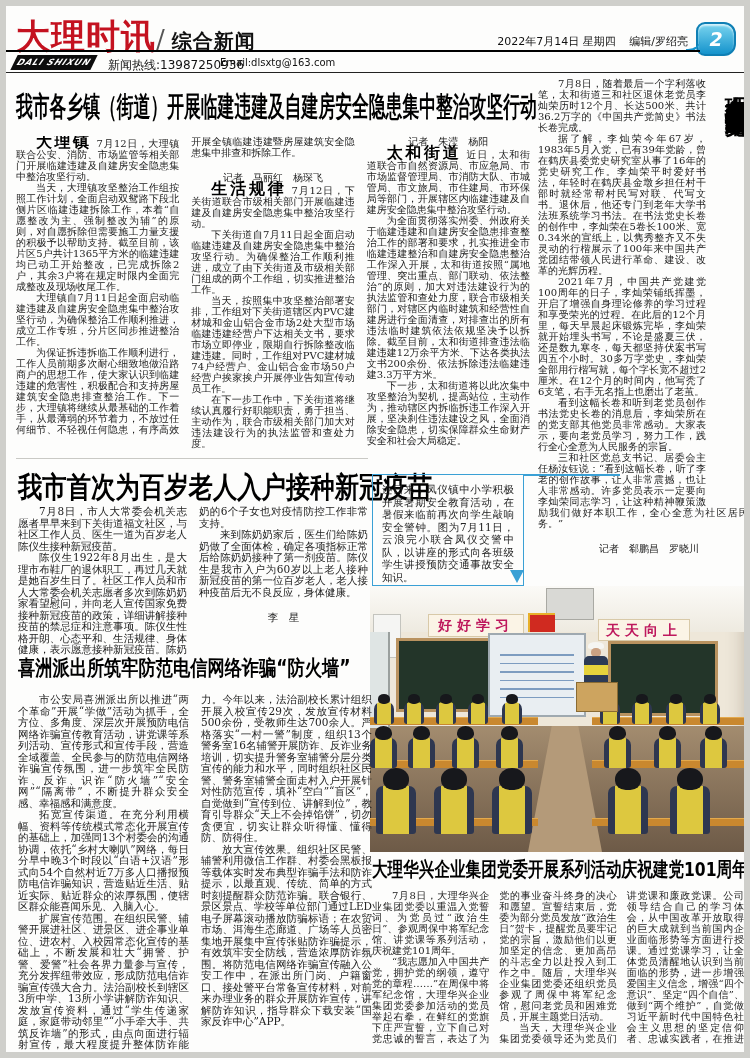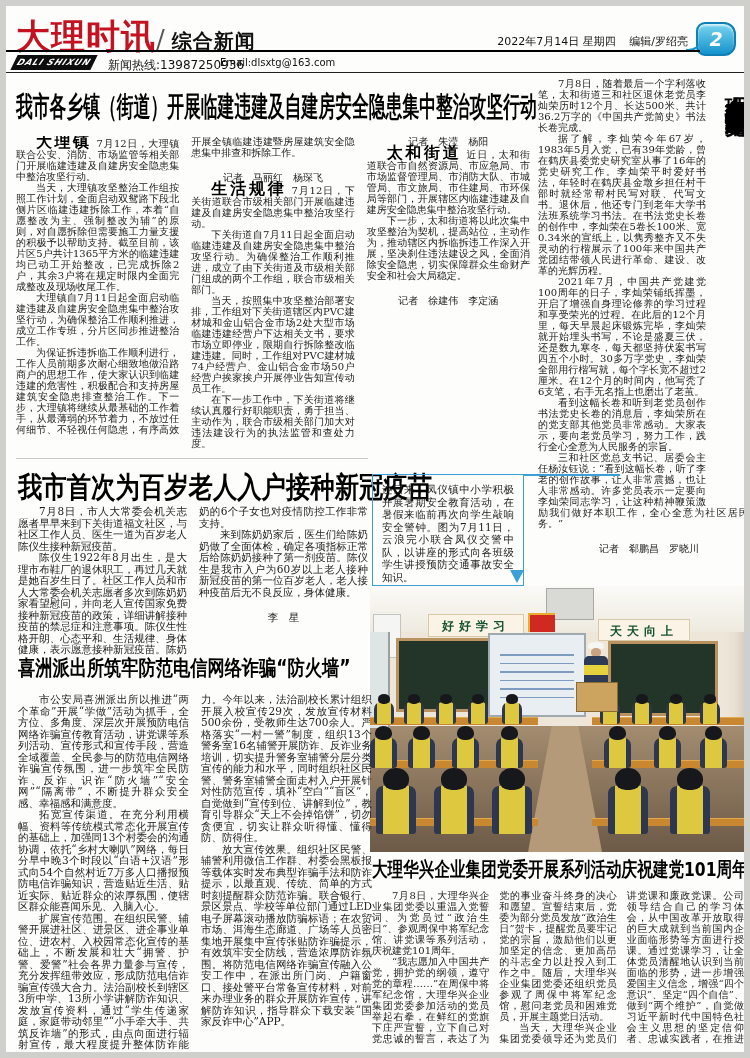--- a/index.html
+++ b/index.html
@@ -69,21 +69,21 @@
          box-shadow:inset 0 0 18px rgba(60,45,25,.25);}
   .ph{position:absolute;}
   .ph-ceiling{left:0;top:0;width:374px;height:46px;background:linear-gradient(180deg,#fbfaf7,#eeeae0);}
   .ph-floor{left:0;top:140px;width:374px;height:126px;background:linear-gradient(180deg,#a38c6f,#6d5a47);}
   .ph-aisle{left:158px;top:140px;width:74px;height:126px;background:#b49a79;
             clip-path:polygon(32% 0,68% 0,100% 100%,0 100%);}
   .ph-proj{left:176px;top:2px;width:46px;height:30px;background:#d9d9d5;border:1px solid #a9a9a3;}
   .ph-ac{left:3px;top:28px;width:26px;height:42px;background:#f5f5f3;border:1px solid #c4c4be;}
   .ph-window{left:0;top:46px;width:18px;height:96px;background:#dfe5e4;border-right:2px solid #9aa09e;}
   .banner{background:#fbf4e6;border:1px solid #d8c9a8;text-align:center;overflow:hidden;}
-  .banner b{color:#14532d;font-weight:900;letter-spacing:5px;font-size:12px;line-height:20px;
+  .banner b{color:#be185d;font-weight:900;letter-spacing:5px;font-size:14px;line-height:20px;
             font-family:"DejaVu Serif","Liberation Serif",serif;}
   .banner-l{left:58px;top:28px;width:94px;height:21px;}
   .banner-r{left:228px;top:33px;width:90px;height:20px;}
   .ph-flag{left:158px;top:27px;width:27px;height:19px;background:#d02a20;box-shadow:inset 2px 2px 0 #e8b02a;}
   .board{background:#233529;border:3px solid #b9925f;box-sizing:border-box;}
   .board-l{left:26px;top:52px;width:118px;height:74px;}
   .board-r{left:238px;top:55px;width:110px;height:75px;}
   .ph-screen{left:118px;top:47px;width:98px;height:84px;background:#e9eef2;border:2px solid #9fa9b0;
              box-sizing:border-box;}
   .ph-screen::before{content:"";position:absolute;left:10px;right:10px;top:12px;bottom:14px;
@@ -129,29 +129,30 @@
       <div>
           <p class="para">当天，大理镇攻坚整治工作组按照工作计划，全面启动双鸳路下段北侧片区临建违建拆除工作，本着“自愿整改为主、强制整改为辅”的原则，对自愿拆除但需要施工力量支援的积极予以帮助支持。截至目前，该片区5户共计1365平方米的临建违建均已动工开始整改，已完成拆除2户，其余3户将在规定时限内全面完成整改及现场收尾工作。</p>
           <p class="para">大理镇自7月11日起全面启动临建违建及自建房安全隐患集中整治攻坚行动，为确保整治工作顺利推进，成立工作专班，分片区同步推进整治工作。</p>
           <p class="para">为保证拆违拆临工作顺利进行，工作人员前期多次耐心细致地做沿路商户的思想工作，使大家认识到临建违建的危害性，积极配合和支持房屋建筑安全隐患排查整治工作。下一步，大理镇将继续从最基础的工作着手，从最薄弱的环节着力，不放过任何细节、不轻视任何隐患，有序高效开展全镇临建违建暨房屋建筑安全隐患集中排查和拆除工作。</p>
         </div>
       <p class="byline">记者　马丽红　杨琛飞</p>
     </div>
     <div>
       <p class="para"><span class="lead">生活规律</span><span>7月12日，下关街道联合市级相关部门开展临建违建及自建房安全隐患集中整治攻坚行动。</span></p>
       <div>
-          <p class="para">下关街道自7月11日起全面启动临建违建及自建房安全隐患集中整治攻坚行动。为确保整治工作顺利推进，成立了由下关街道及市级相关部门组成的两个工作组，联合市级相关部门。</p>
+          <p class="para">下关街道自7月11日起全面启动临建违建及自建房安全隐患集中整治攻坚行动。为确保整治工作顺利推进，成立了由下关街道及市级相关部门组成的两个工作组，切实推进整治工作。</p>
           <p class="para">当天，按照集中攻坚整治部署安排，工作组对下关街道辖区内PVC建材城和金山铝合金市场2处大型市场临建违建经营户下达相关文书，要求市场立即停业，限期自行拆除整改临建违建。同时，工作组对PVC建材城74户经营户、金山铝合金市场50户经营户挨家挨户开展停业告知宣传动员工作。</p>
           <p class="para">在下一步工作中，下关街道将继续认真履行好职能职责，勇于担当、主动作为，联合市级相关部门加大对违法建设行为的执法监管和查处力度。</p>
         </div>
       <p class="byline">记者　朱滢　杨阳</p>
     </div>
     <div>
       <p class="para"><span class="lead">太和街道</span><span>近日，太和街道联合市自然资源局、市应急局、市市场监督管理局、市消防大队、市城管局、市文旅局、市住建局、市环保局等部门，开展辖区内临建违建及自建房安全隐患集中整治攻坚行动。</span></p>
       <div>
+          <p class="para">为全面贯彻落实州委、州政府关于临建违建和自建房安全隐患排查整治工作的部署和要求，扎实推进全市临建违建整治和自建房安全隐患整治工作深入开展，太和街道按照“属地管理、突出重点、部门联动、依法整治”的原则，加大对违法建设行为的执法监管和查处力度，联合市级相关部门，对辖区内临时建筑和经营性自建房进行全面清查，对排查出的所有违法临时建筑依法依规坚决予以拆除。截至目前，太和街道排查违法临建违建12万余平方米、下达各类执法文书200余份、依法拆除违法临建违建3.3万平方米。</p>
           <p class="para">下一步，太和街道将以此次集中攻坚整治为契机，提高站位，主动作为，推动辖区内拆临拆违工作深入开展，坚决刹住违法建设之风，全面消除安全隐患，切实保障群众生命财产安全和社会大局稳定。</p>
         </div>
       <p class="byline">记者　徐建伟　李定涵</p>
     </div>
   </div>
 
   <div class="abs right-art">
     <div class="vtitle">大理六旬老党员创作书法党史长卷献给党</div>
     <div>
         <p class="para">7月8日，随着最后一个字利落收笔，太和街道三和社区退休老党员李灿荣历时12个月、长达500米、共计36.2万字的《中国共产党简史》书法长卷完成。</p>

